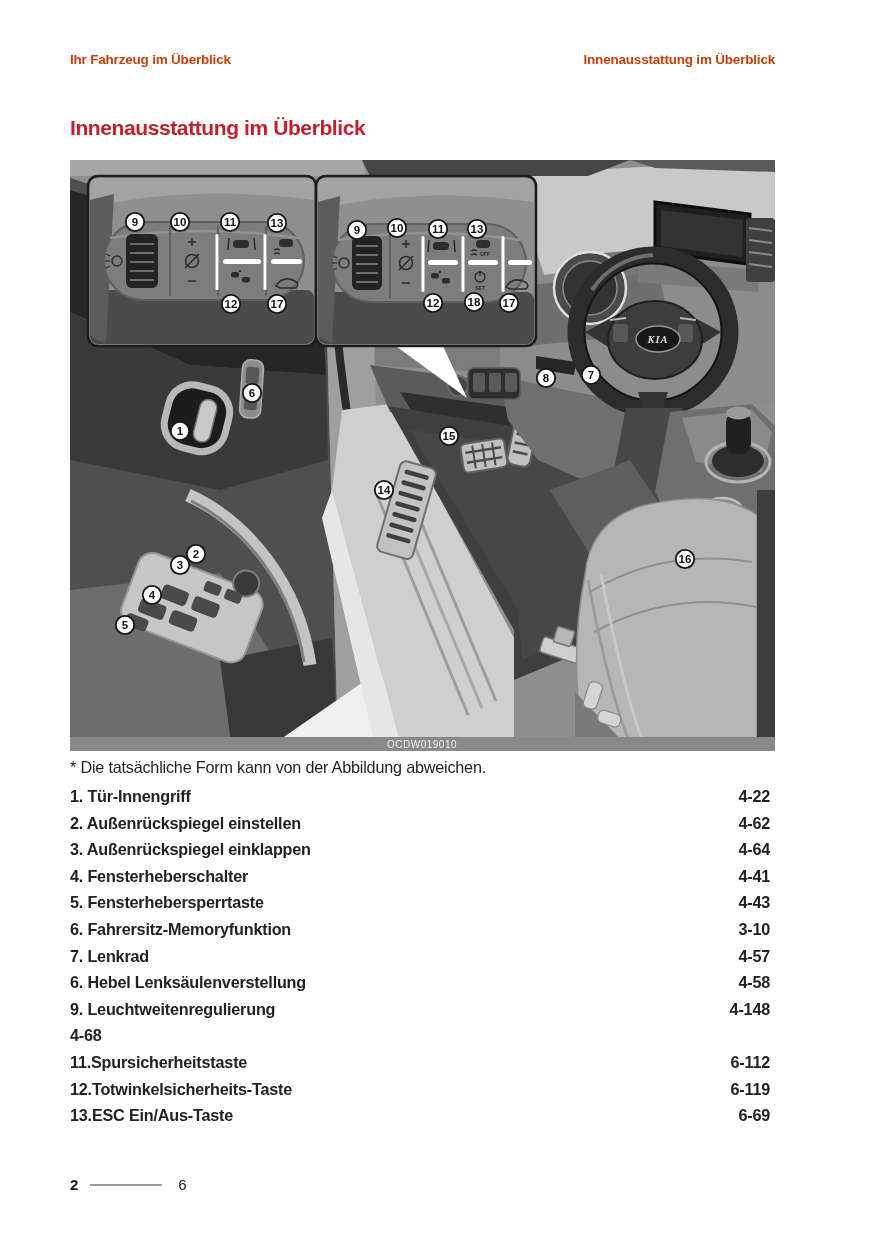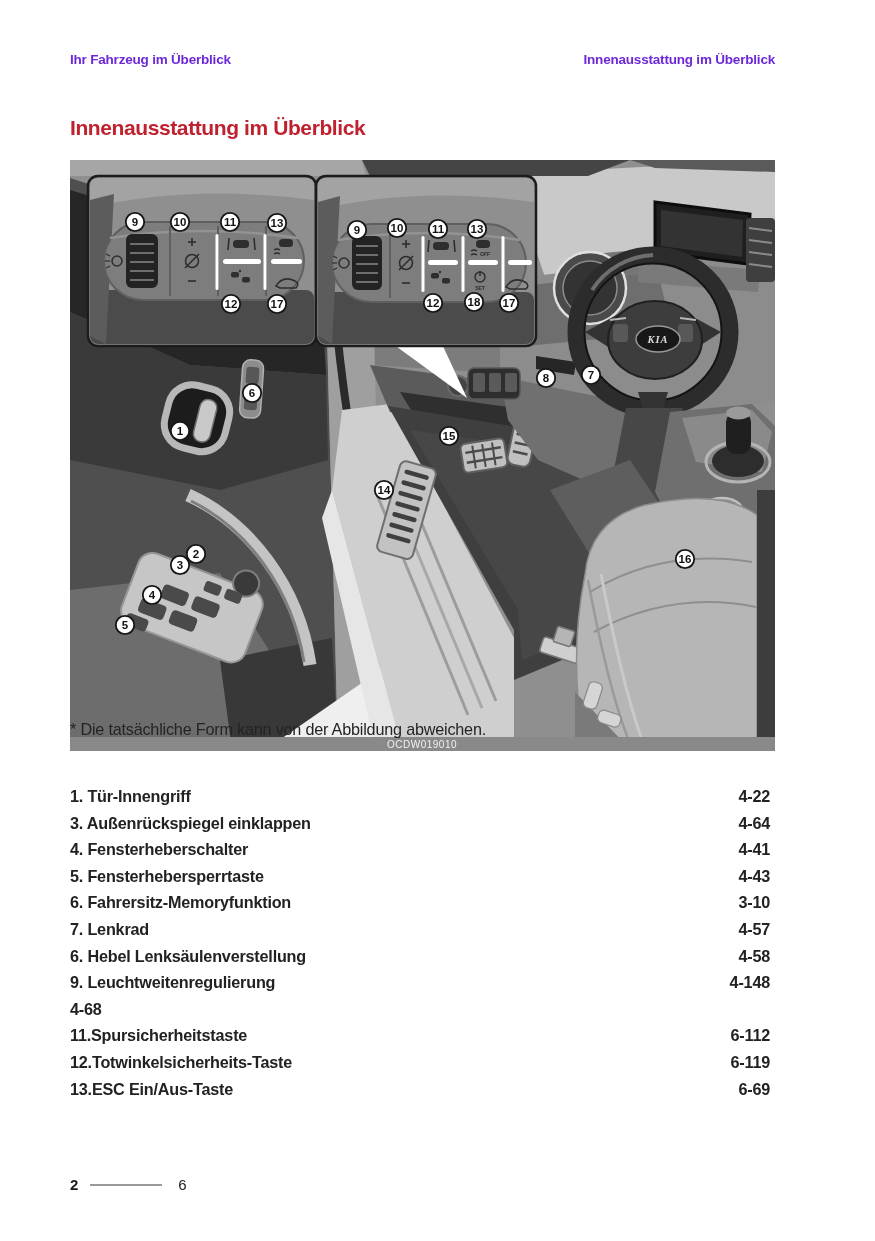--- a/index.html
+++ b/index.html
@@ -1,24 +1,24 @@
 <!DOCTYPE html>
 <html><head>
 <meta charset="utf-8">
 <style>
   html,body{margin:0;padding:0;background:#e8e8e8;}
   .page{position:relative;width:875px;height:1241px;background:#ffffff;
         font-family:"Liberation Sans",sans-serif;color:#1a1a1a;overflow:hidden;}
   .hdr{position:absolute;top:52px;left:70px;width:705px;display:flex;
        justify-content:space-between;font-size:13.5px;font-weight:bold;
-       letter-spacing:-0.2px;color:#6d28d9;}
+       letter-spacing:-0.2px;color:#c2410c;}
   .title{position:absolute;top:116px;left:70px;margin:0;font-size:21px;
          font-weight:bold;letter-spacing:-0.4px;color:#c1202f;}
   .fig{position:absolute;top:160px;left:70px;width:705px;height:591px;margin:0;}
-  .note{position:absolute;top:720px;left:70px;width:705px;margin:0;
+  .note{position:absolute;top:758px;left:70px;width:705px;margin:0;
         font-size:16.2px;letter-spacing:-0.2px;color:#242424;}
   .list{position:absolute;top:787px;left:70px;width:700px;font-weight:bold;}
   .row{display:flex;justify-content:space-between;align-items:baseline;
        height:26.6px;font-size:16.2px;letter-spacing:-0.2px;color:#222;}
   .row .lbl{white-space:pre;}
   .row .pg{}
   .foot{position:absolute;top:1176px;left:70px;display:flex;align-items:center;
         font-size:15px;color:#1a1a1a;}
   .foot .ch{font-weight:600;}
   .foot .rule{width:72px;height:2px;background:#9a9a9a;margin:0 16px 0 12px;}
@@ -433,20 +433,24 @@
   </figure>
 
   <p class="note">* Die tatsächliche Form kann von der Abbildung abweichen.</p>
 
   <div class="list" id="item-list">
       <div class="row">
         <span class="lbl">1. Tür-Innengriff</span>
         <span class="pg">4-22</span>
       </div>
       <div class="row">
+        <span class="lbl">2. Außenrückspiegel einstellen</span>
+        <span class="pg">4-62</span>
+      </div>
+      <div class="row">
         <span class="lbl">3. Außenrückspiegel einklappen</span>
         <span class="pg">4-64</span>
       </div>
       <div class="row">
         <span class="lbl">4. Fensterheberschalter</span>
         <span class="pg">4-41</span>
       </div>
       <div class="row">
         <span class="lbl">5. Fensterhebersperrtaste</span>
         <span class="pg">4-43</span>

